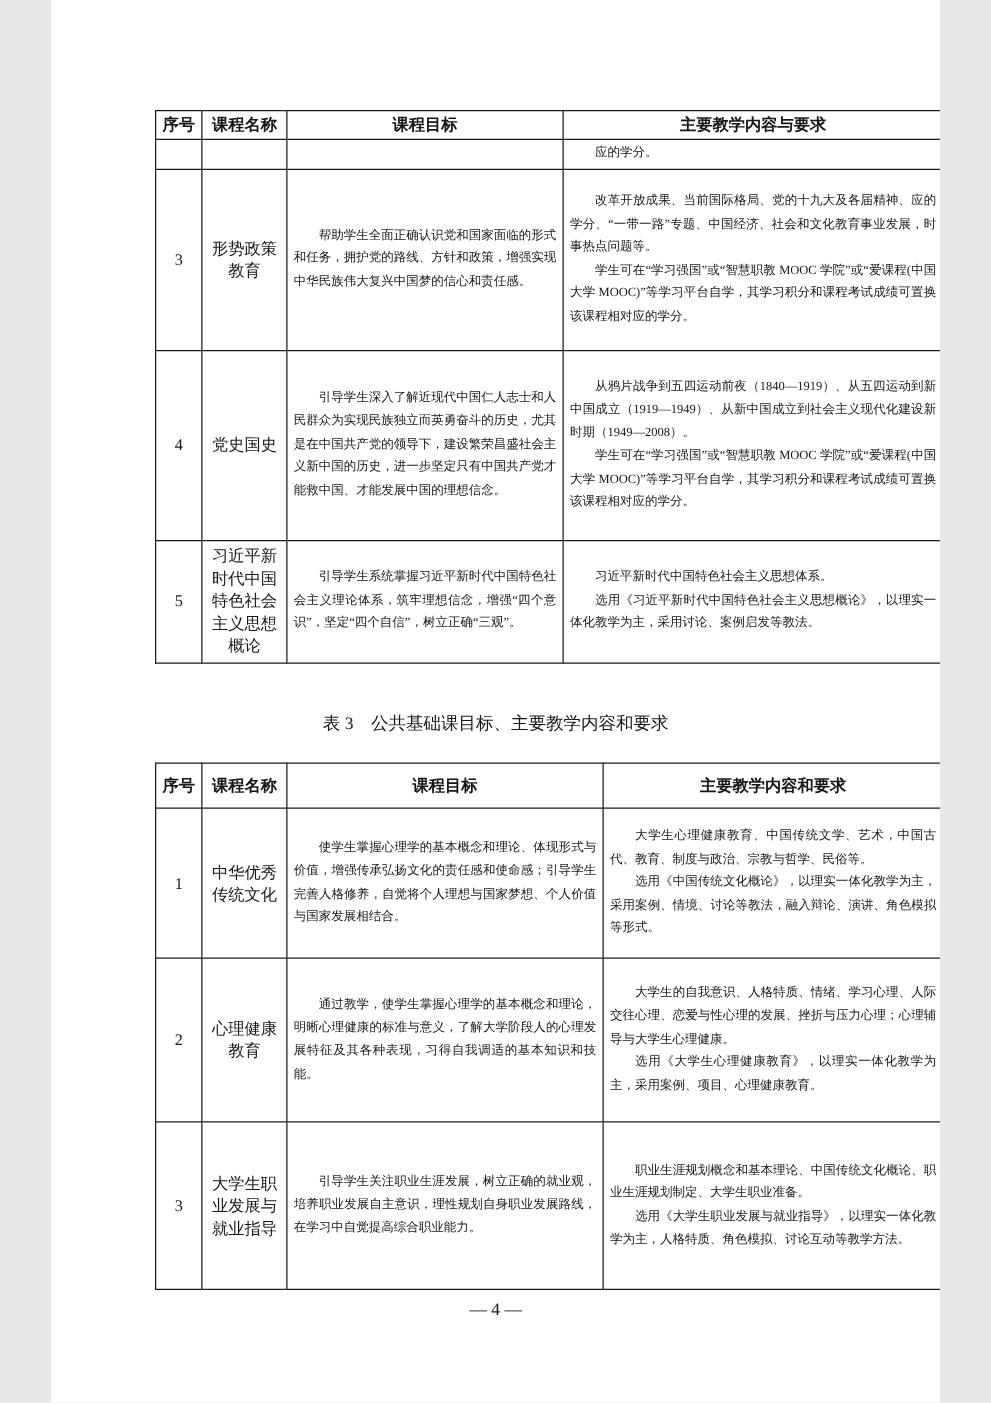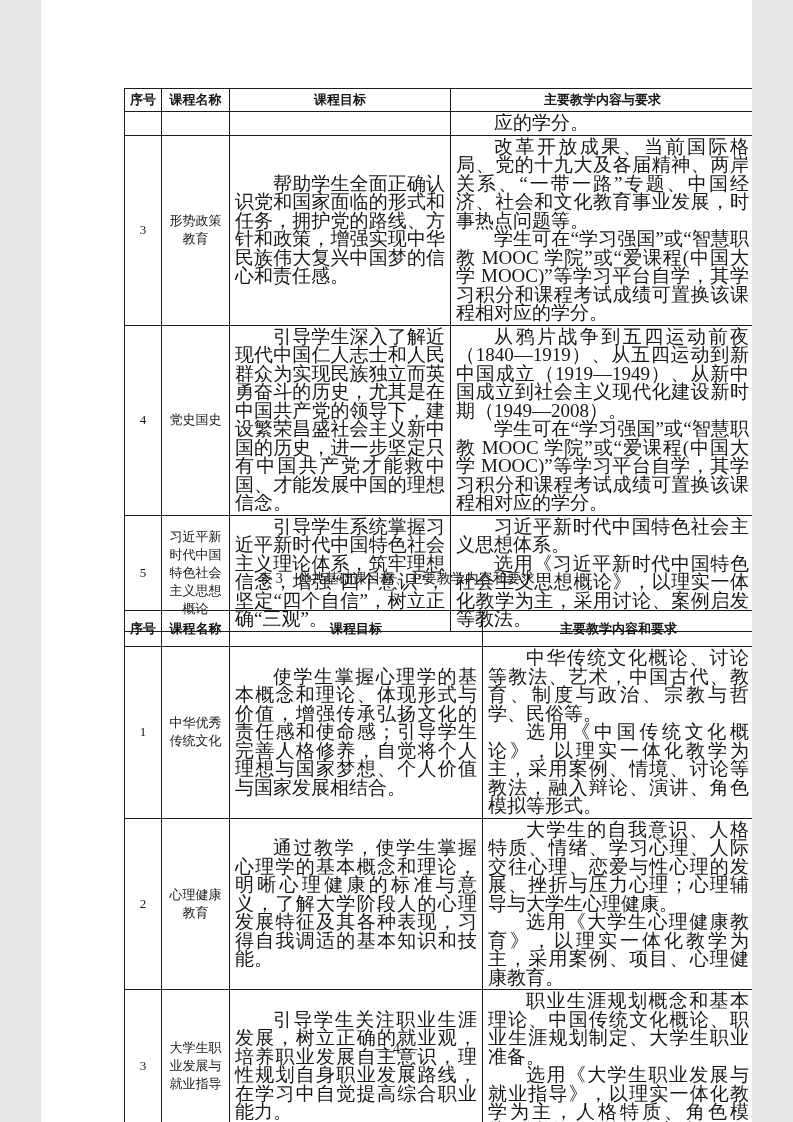--- a/index.html
+++ b/index.html
@@ -33,21 +33,21 @@
     padding:2px 1px;
   }
   td.c-num, td.c-name {
     text-align:center;
     vertical-align:middle;
     font-size:13px;
     padding:2px 3px;
   }
   td.c-obj, td.c-content {
     vertical-align:middle;
-    font-size:19px;
+    font-size:10px;
     line-height:18.5px;
     padding:2px 5px;
   }
   td.c-obj p, td.c-content p {
     margin:0;
     text-indent:2em;
     text-align:justify;
   }
   p.continuation { text-indent:0; text-align:left; }
   td.top { vertical-align:top; }
@@ -94,21 +94,21 @@
         <p class="continuation">应的学分。</p>
       </td>
     </tr>
     <tr style="height:145px">
       <td class="c-num">3</td>
       <td class="c-name">形势政策教育</td>
       <td class="c-obj">
         <p>帮助学生全面正确认识党和国家面临的形式和任务，拥护党的路线、方针和政策，增强实现中华民族伟大复兴中国梦的信心和责任感。</p>
       </td>
       <td class="c-content">
-        <p>改革开放成果、当前国际格局、党的十九大及各届精神、两岸关系、“一带一路”专题、中国经济、社会和文化教育事业发展，时事热点问题等。</p>
+        <p>改革开放成果、当前国际格局、党的十九大及各届精神、应的学分、“一带一路”专题、中国经济、社会和文化教育事业发展，时事热点问题等。</p>
         <p>学生可在“学习强国”或“智慧职教 MOOC 学院”或“爱课程(中国大学 MOOC)”等学习平台自学，其学习积分和课程考试成绩可置换该课程相对应的学分。</p>
       </td>
     </tr>
     <tr style="height:152px">
       <td class="c-num">4</td>
       <td class="c-name">党史国史</td>
       <td class="c-obj">
         <p>引导学生深入了解近现代中国仁人志士和人民群众为实现民族独立而英勇奋斗的历史，尤其是在中国共产党的领导下，建设繁荣昌盛社会主义新中国的历史，进一步坚定只有中国共产党才能救中国、才能发展中国的理想信念。</p>
       </td>
       <td class="c-content">
@@ -146,21 +146,21 @@
       <th>课程目标</th>
       <th>主要教学内容和要求</th>
     </tr>
     <tr style="height:120px">
       <td class="c-num">1</td>
       <td class="c-name">中华优秀传统文化</td>
       <td class="c-obj">
         <p>使学生掌握心理学的基本概念和理论、体现形式与价值，增强传承弘扬文化的责任感和使命感；引导学生完善人格修养，自觉将个人理想与国家梦想、个人价值与国家发展相结合。</p>
       </td>
       <td class="c-content">
-        <p>中华传统文化概论、讨论等教法、艺术，中国古代、教育、制度与政治、宗教与哲学、民俗等。</p>
+        <p>大学生心理健康教育、中国传统文学、艺术，中国古代、教育、制度与政治、宗教与哲学、民俗等。</p>
         <p>选用《中国传统文化概论》，以理实一体化教学为主，采用案例、情境、讨论等教法，融入辩论、演讲、角色模拟等形式。</p>
       </td>
     </tr>
     <tr style="height:131px">
       <td class="c-num">2</td>
       <td class="c-name">心理健康教育</td>
       <td class="c-obj">
         <p>通过教学，使学生掌握心理学的基本概念和理论，明晰心理健康的标准与意义，了解大学阶段人的心理发展特征及其各种表现，习得自我调适的基本知识和技能。</p>
       </td>
       <td class="c-content">

